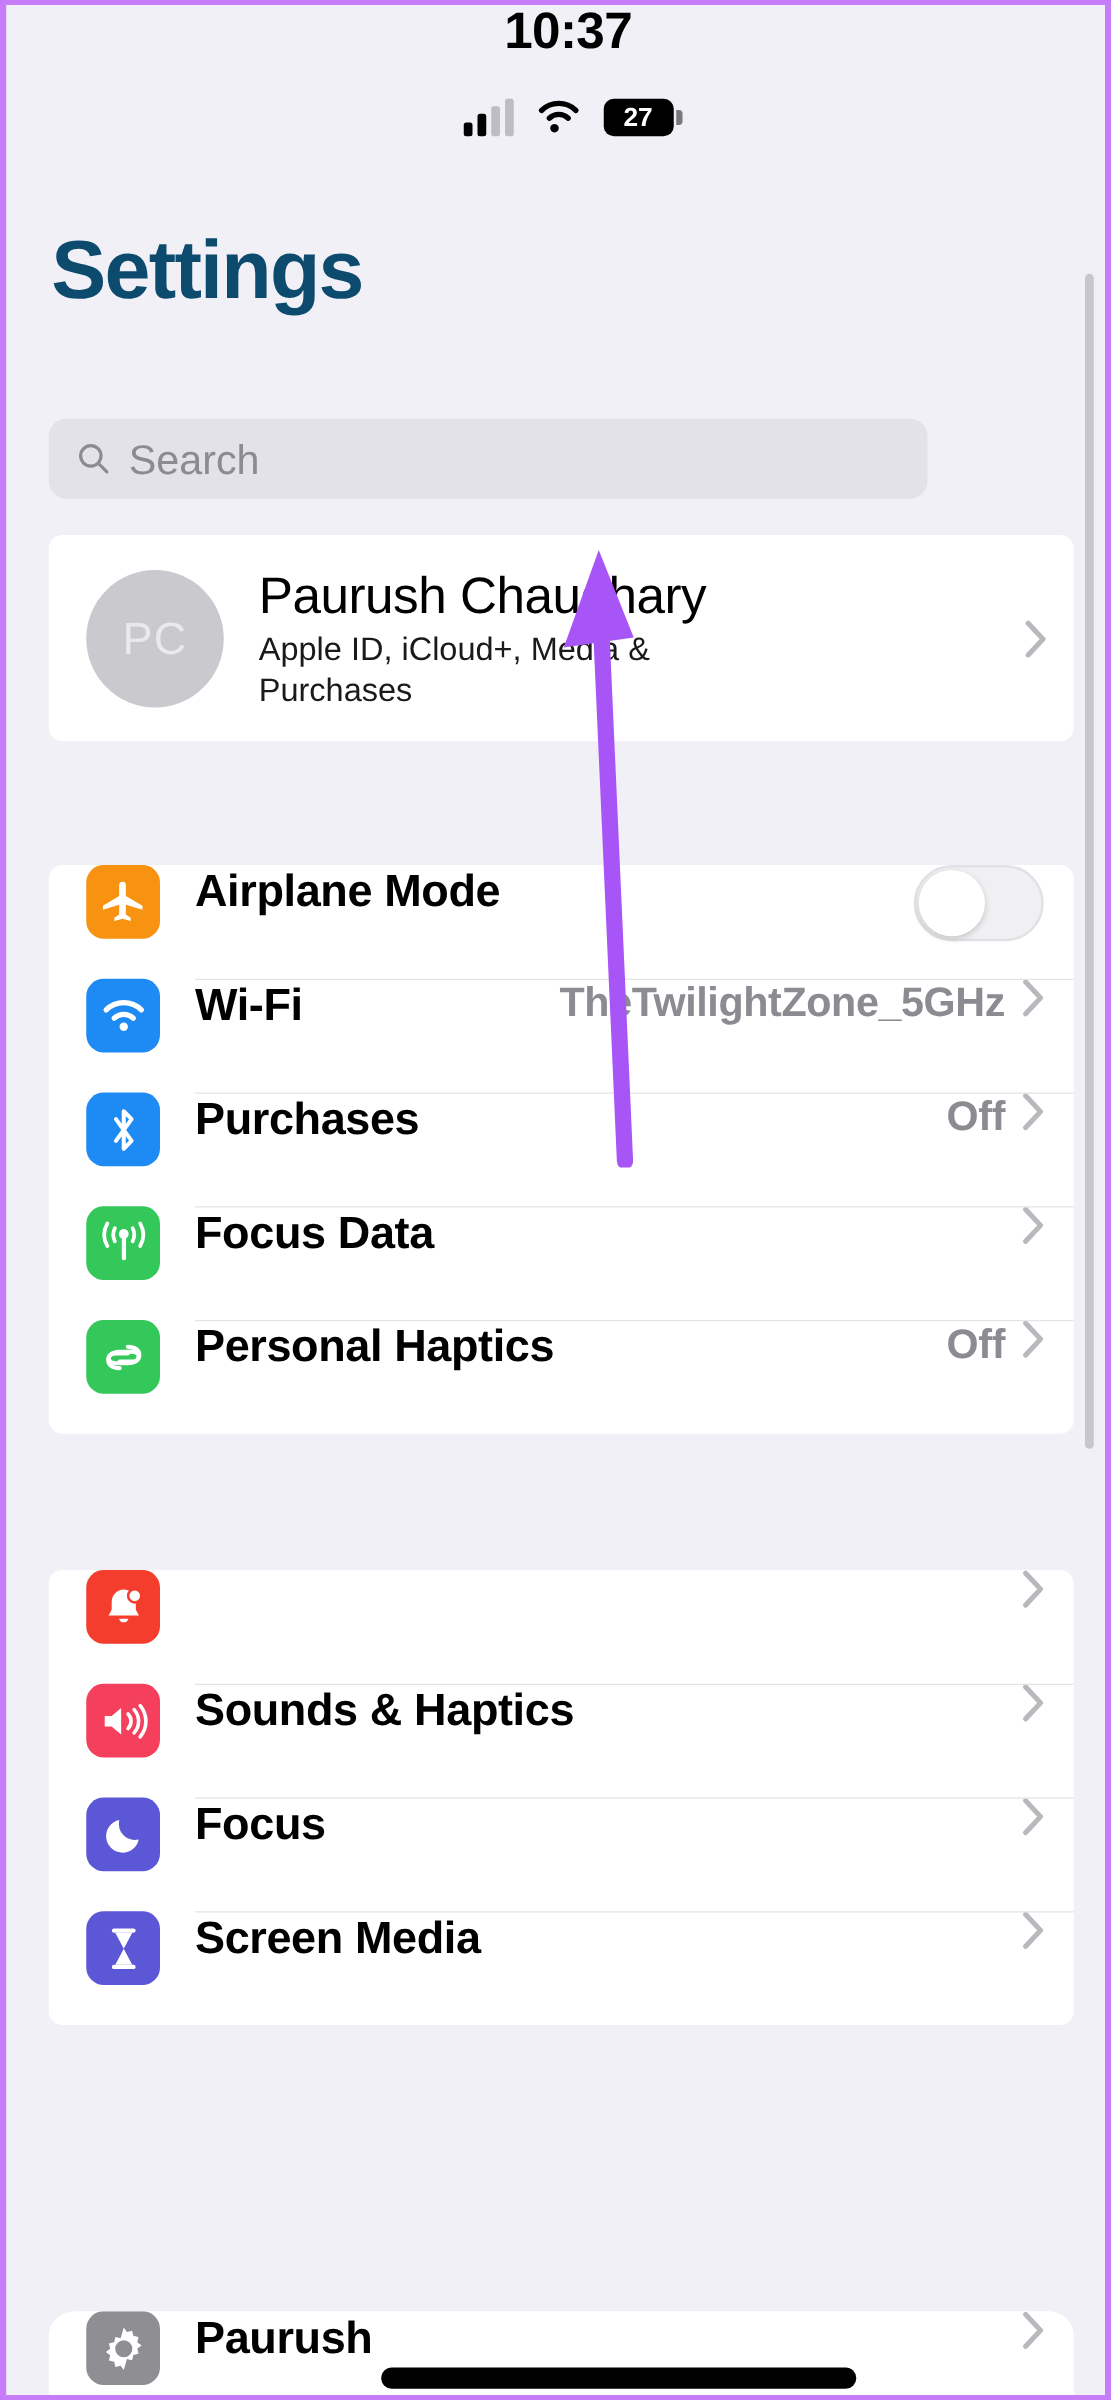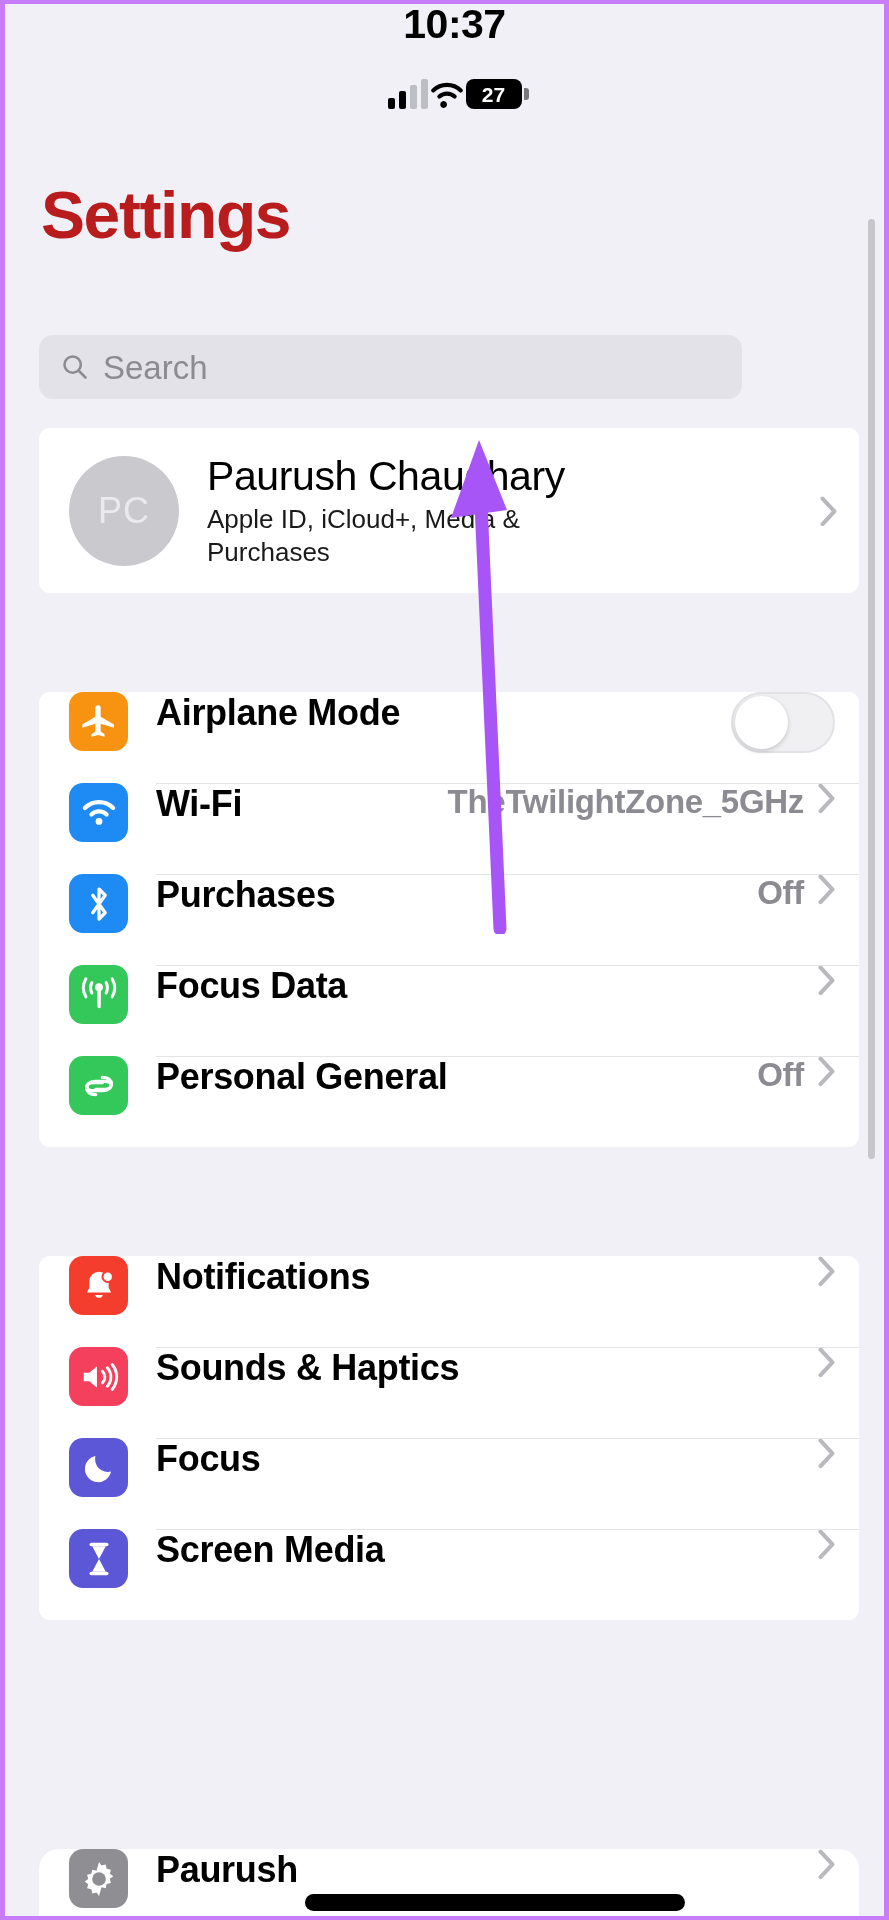--- a/index.html
+++ b/index.html
@@ -38,21 +38,22 @@
   }
   .status-time {
     font-size: 41px;
     font-weight: bold;
     color: #000;
     letter-spacing: -0.5px;
     line-height: 1;
   }
   .status-right {
     display: flex;
-    align-items: flex-end;
+    align-items: flex-start;
+    gap: 17px;
   }
   .bars {
     display: flex;
     align-items: flex-end;
     gap: 4px;
     height: 30px;
   }
   .bars i {
     display: block;
     width: 7px;
@@ -91,21 +92,21 @@
     line-height: 1;
   }
 
   
   .page-title {
     position: absolute;
     top: 178px;
     left: 36px;
     font-size: 66px;
     font-weight: bold;
-    color: #b91c1c;
+    color: #0c4a6e;
     letter-spacing: -1.4px;
     line-height: 1;
   }
 
   
   .searchbar {
     position: absolute;
     top: 331px;
     left: 34px;
     width: 703px;
@@ -411,42 +412,41 @@
       </span>
     </div>
 
     <div class="row">
       <span class="row-icon" style="background:#34c759">
         <svg width="42" height="40" viewBox="0 0 32 30">
           <path d="M18.5 8.5c4.5 0 7 2.2 7 5s-2.5 5-7 5h-7c-3 0-4.6-1.3-4.6-3s1.7-3 4.6-3h7" fill="none" stroke="#fff" stroke-width="2.5" stroke-linecap="round" stroke-linejoin="round"></path>
           <path d="M13.5 21.5c-4.5 0-7-2.2-7-5s2.5-5 7-5h7c3 0 4.6 1.3 4.6 3s-1.7 3-4.6 3h-7" fill="none" stroke="#fff" stroke-width="2.5" stroke-linecap="round" stroke-linejoin="round"></path>
         </svg>
       </span>
-      <span class="row-label">Personal General</span>
+      <span class="row-label">Personal Haptics</span>
       <span class="row-spacer"></span>
       <span class="row-value">Off</span>
       <span class="chevron">
         <svg viewBox="0 0 10 18">
             <polyline points="1.5,1.5 8.5,9 1.5,16.5" fill="none" stroke="#b8b8bd" stroke-width="2.4" stroke-linecap="round" stroke-linejoin="round"></polyline>
           </svg>
       </span>
     </div>
   </div>
 
   <div class="card" id="group-alerts">
 
     <div class="row">
       <span class="row-icon" style="background:#f53d2d">
         <svg width="38" height="38" viewBox="0 0 26 26">
           <path d="M13 3.2a6.6 6.6 0 0 0-6.6 6.6v4.4l-1.7 3.2h16.6l-1.7-3.2V9.8A6.6 6.6 0 0 0 13 3.2z" fill="#fff"></path>
           <path d="M10.4 19.1a2.7 2.7 0 0 0 5.2 0z" fill="#fff"></path>
           <circle cx="19" cy="6.6" r="3.6" fill="#fff" stroke="#f53d2d" stroke-width="1.4"></circle>
         </svg>
       </span>
-      <span class="row-label">Notifications</span>
       <span class="row-spacer"></span>
       <span class="chevron">
         <svg viewBox="0 0 10 18">
             <polyline points="1.5,1.5 8.5,9 1.5,16.5" fill="none" stroke="#b8b8bd" stroke-width="2.4" stroke-linecap="round" stroke-linejoin="round"></polyline>
           </svg>
       </span>
     </div>
 
     <div class="row">
       <span class="row-icon" style="background:#f4405c">

